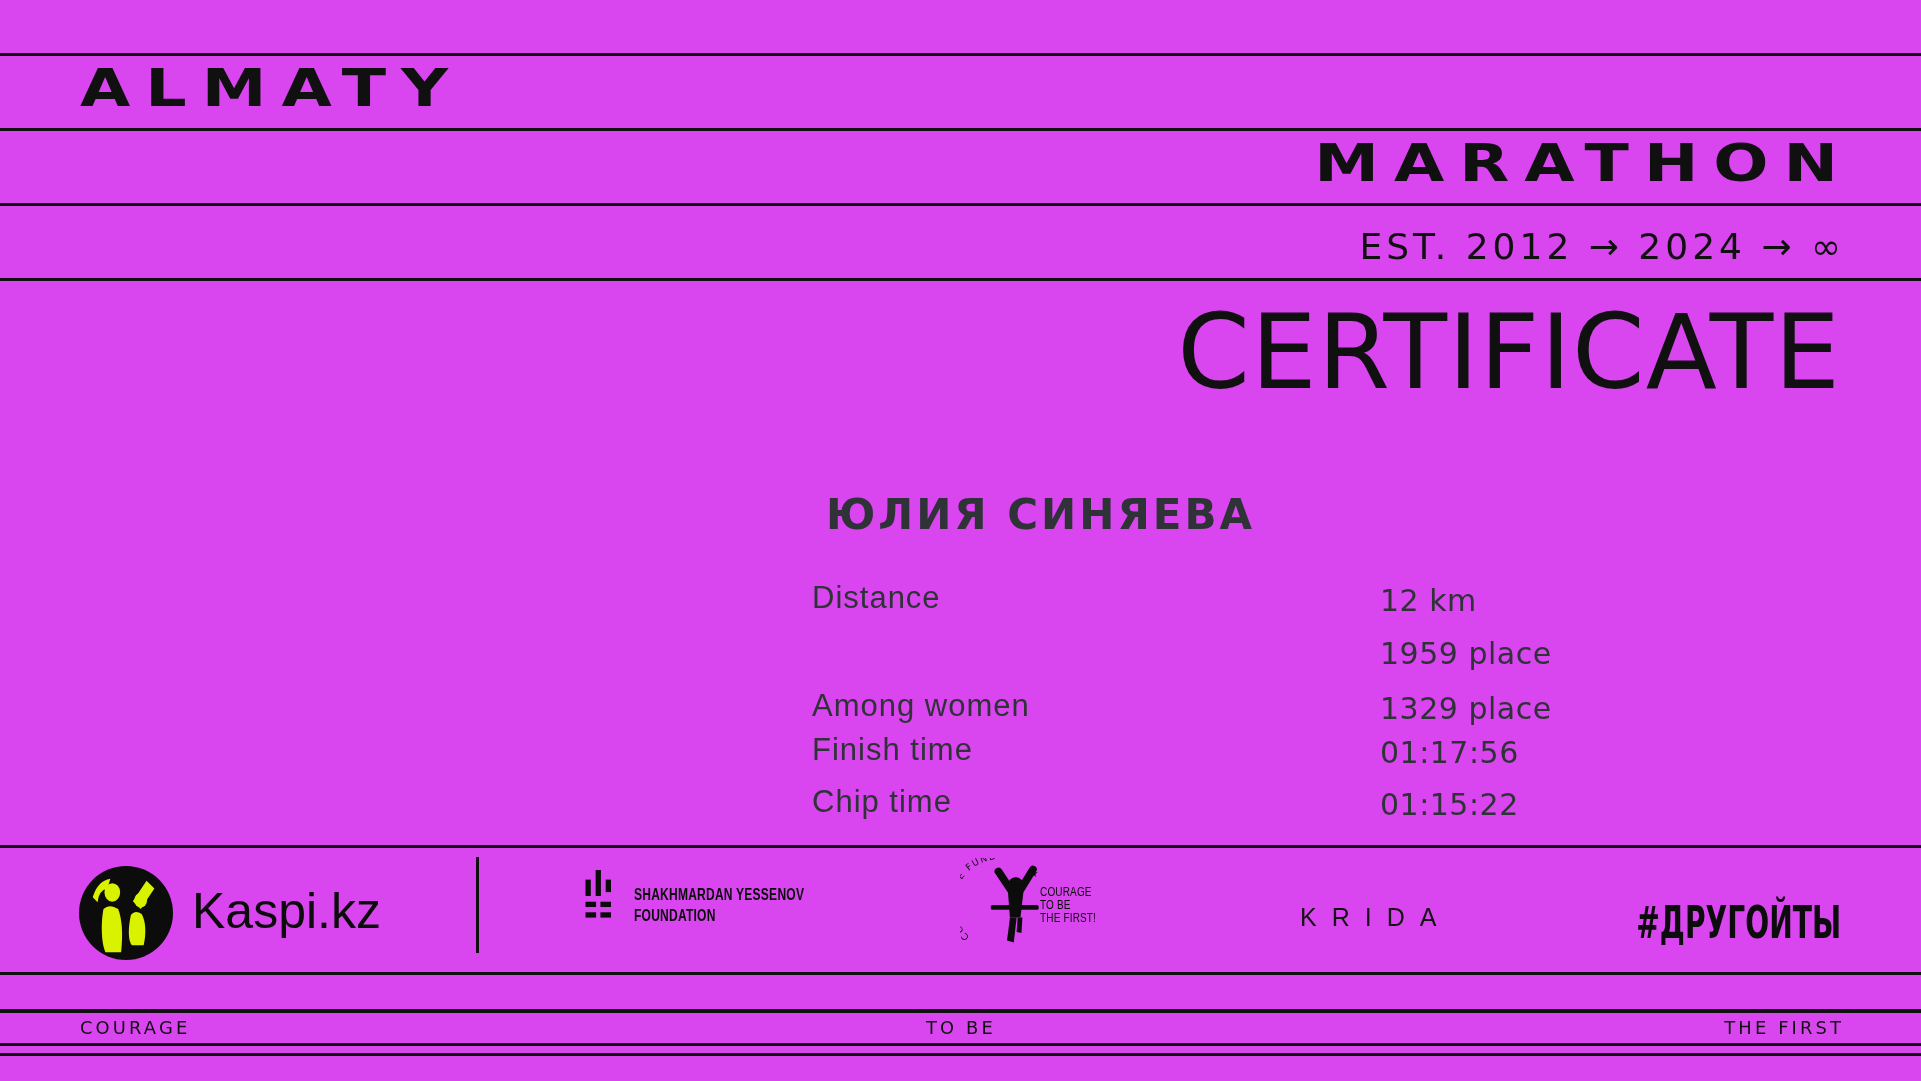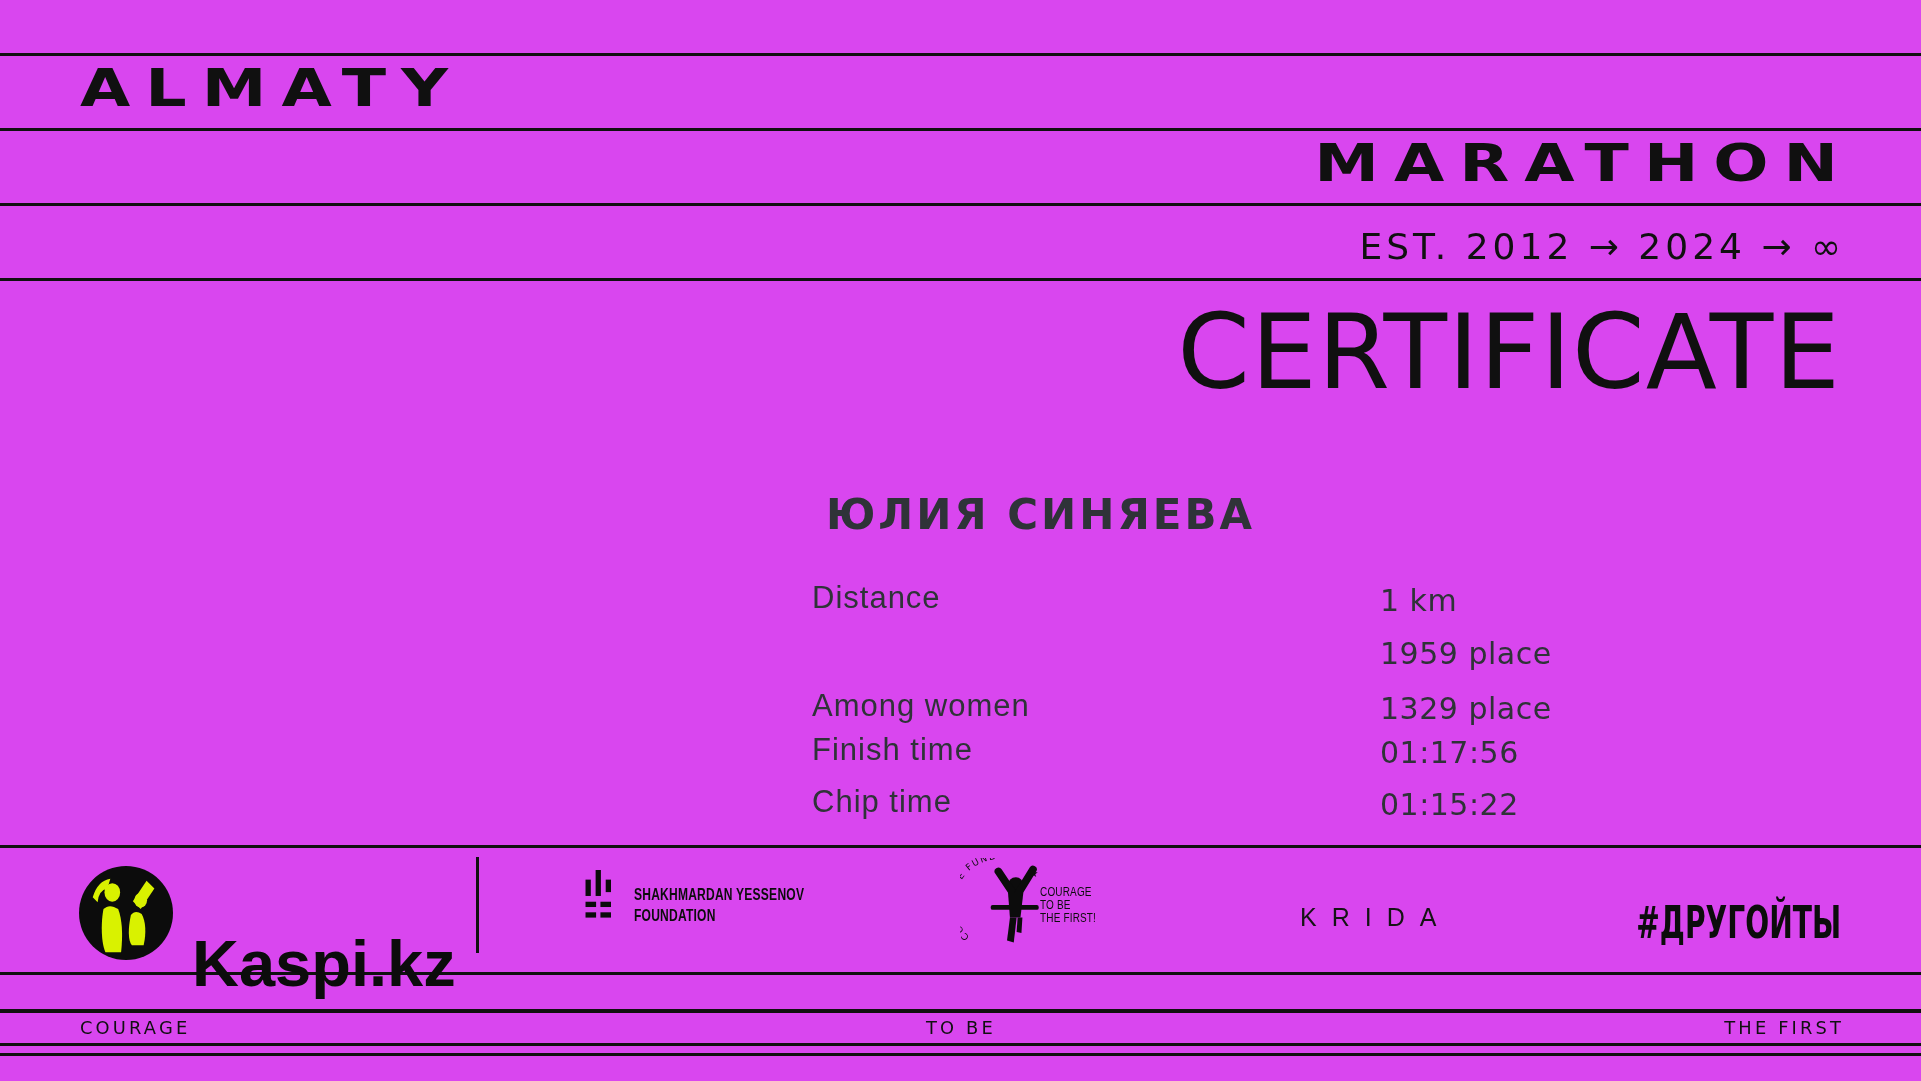--- a/index.html
+++ b/index.html
@@ -37,22 +37,22 @@
     position:absolute;left:0;top:0;font-family:"Liberation Sans",sans-serif;
     font-size:31px;letter-spacing:1px;white-space:nowrap;text-align:center;
   }
   .row .val{
     position:absolute;left:568px;top:3px;font-size:30px;letter-spacing:.5px;
     white-space:nowrap;
   }
 
   
   .kaspi-label{
-    position:absolute;left:192px;top:926px;font-family:"Liberation Sans",sans-serif;
-    font-size:65px;font-weight:bold;color:#0c0c0c;white-space:nowrap;
+    position:absolute;left:192px;top:882px;font-family:"Liberation Sans",sans-serif;
+    font-size:50px;font-weight:normal;color:#0c0c0c;white-space:nowrap;
   }
   .yessenov-text{
     position:absolute;left:634px;top:884px;font-family:"Liberation Sans",sans-serif;
     font-size:16.5px;font-weight:bold;line-height:20.5px;color:#0c0c0c;
     transform:scaleX(.73);transform-origin:left center;white-space:nowrap;letter-spacing:.3px;
   }
   .fund-slogan{
     position:absolute;left:1040px;top:886px;font-family:"Liberation Sans",sans-serif;
     font-size:12.5px;line-height:13.2px;color:#0c0c0c;
     transform:scaleX(.8);transform-origin:left top;white-space:nowrap;letter-spacing:.2px;
@@ -93,21 +93,21 @@
   <div class="brand left" style="top:62px">ALMATY</div>
   <div class="brand right" style="top:137px">MARATHON</div>
   <div class="est">EST. 2012 → 2024 → ∞</div>
 
   <div class="cert-title">CERTIFICATE</div>
 
   <div class="athlete">ЮЛИЯ СИНЯЕВА</div>
 
   <div class="row" style="top:580px">
     <span class="lbl">Distance</span>
-    <span class="val">1 km</span>
+    <span class="val">12 km</span>
   </div>
   <div class="row" style="top:633px">
     <span class="val">1959 place</span>
   </div>
   <div class="row" style="top:688px">
     <span class="lbl">Among women</span>
     <span class="val">1329 place</span>
   </div>
   <div class="row" style="top:732px">
     <span class="lbl">Finish time</span>

